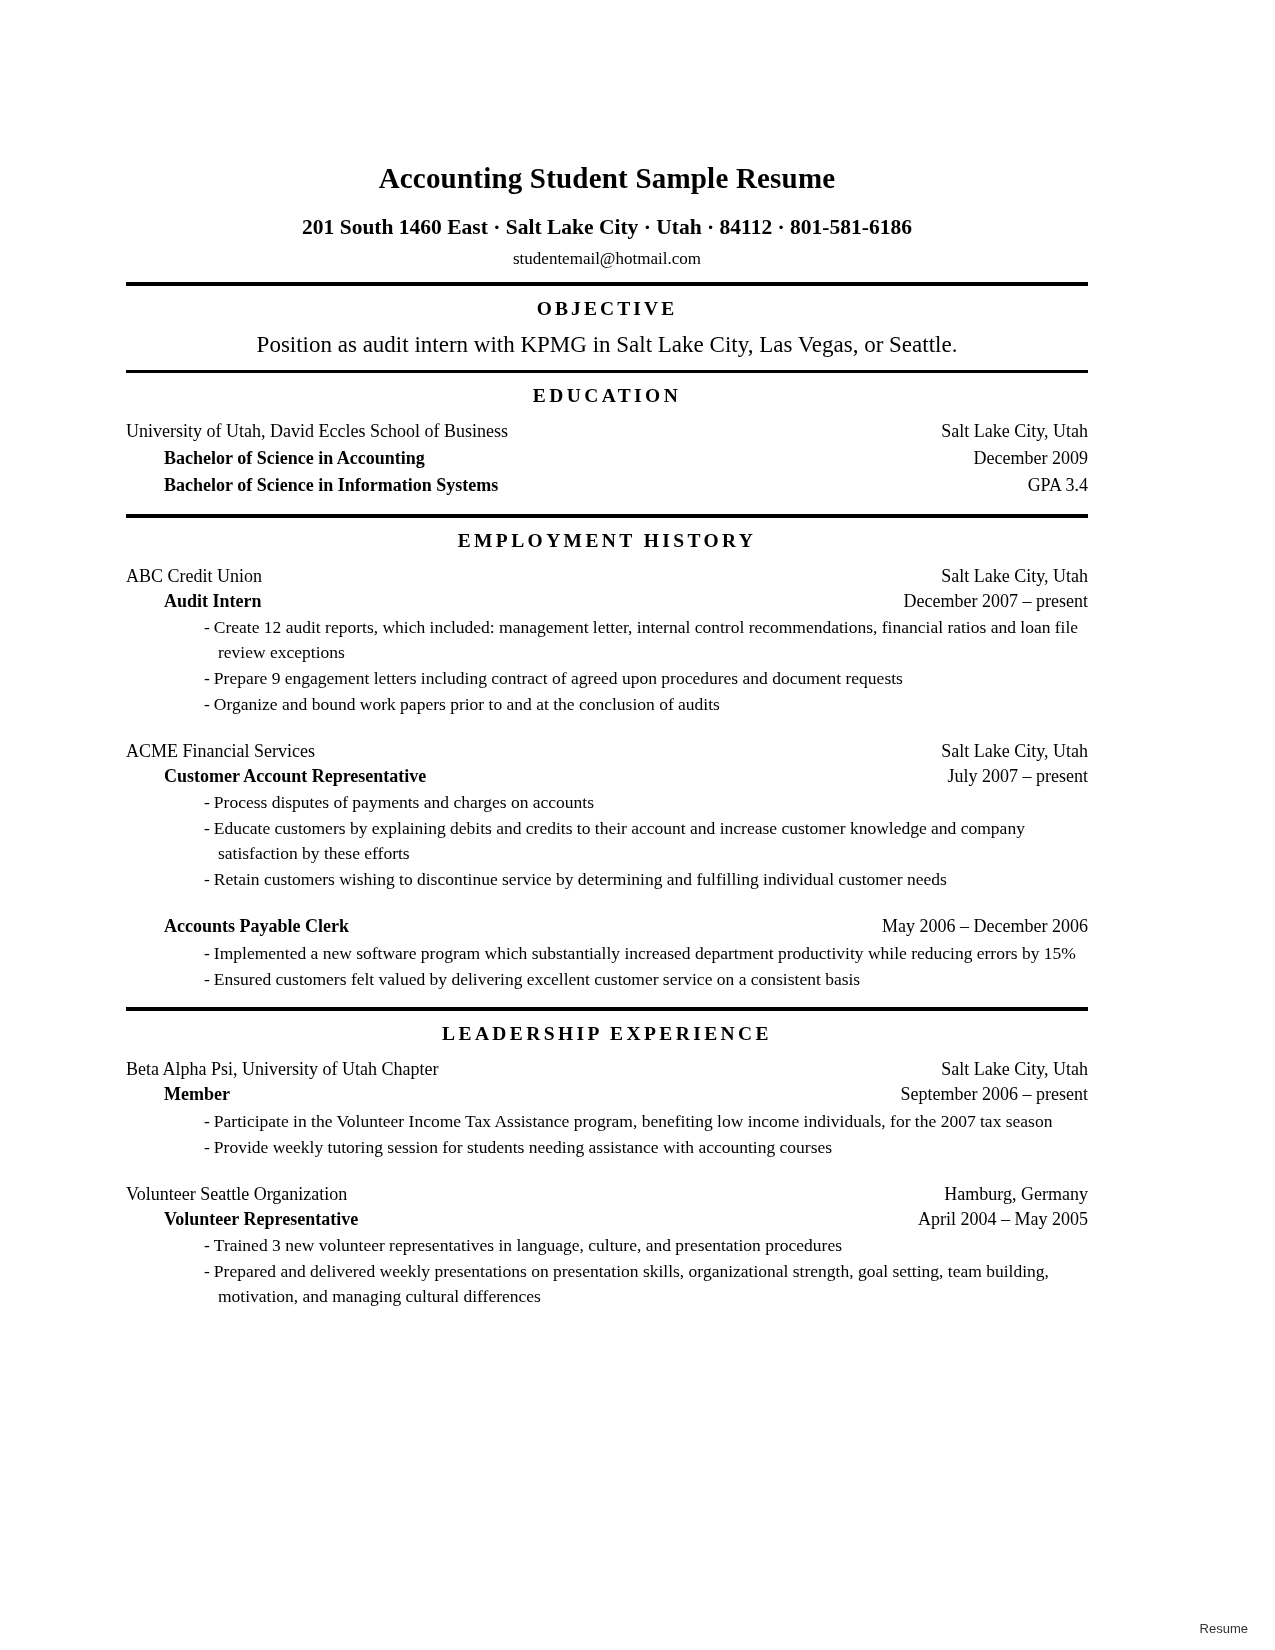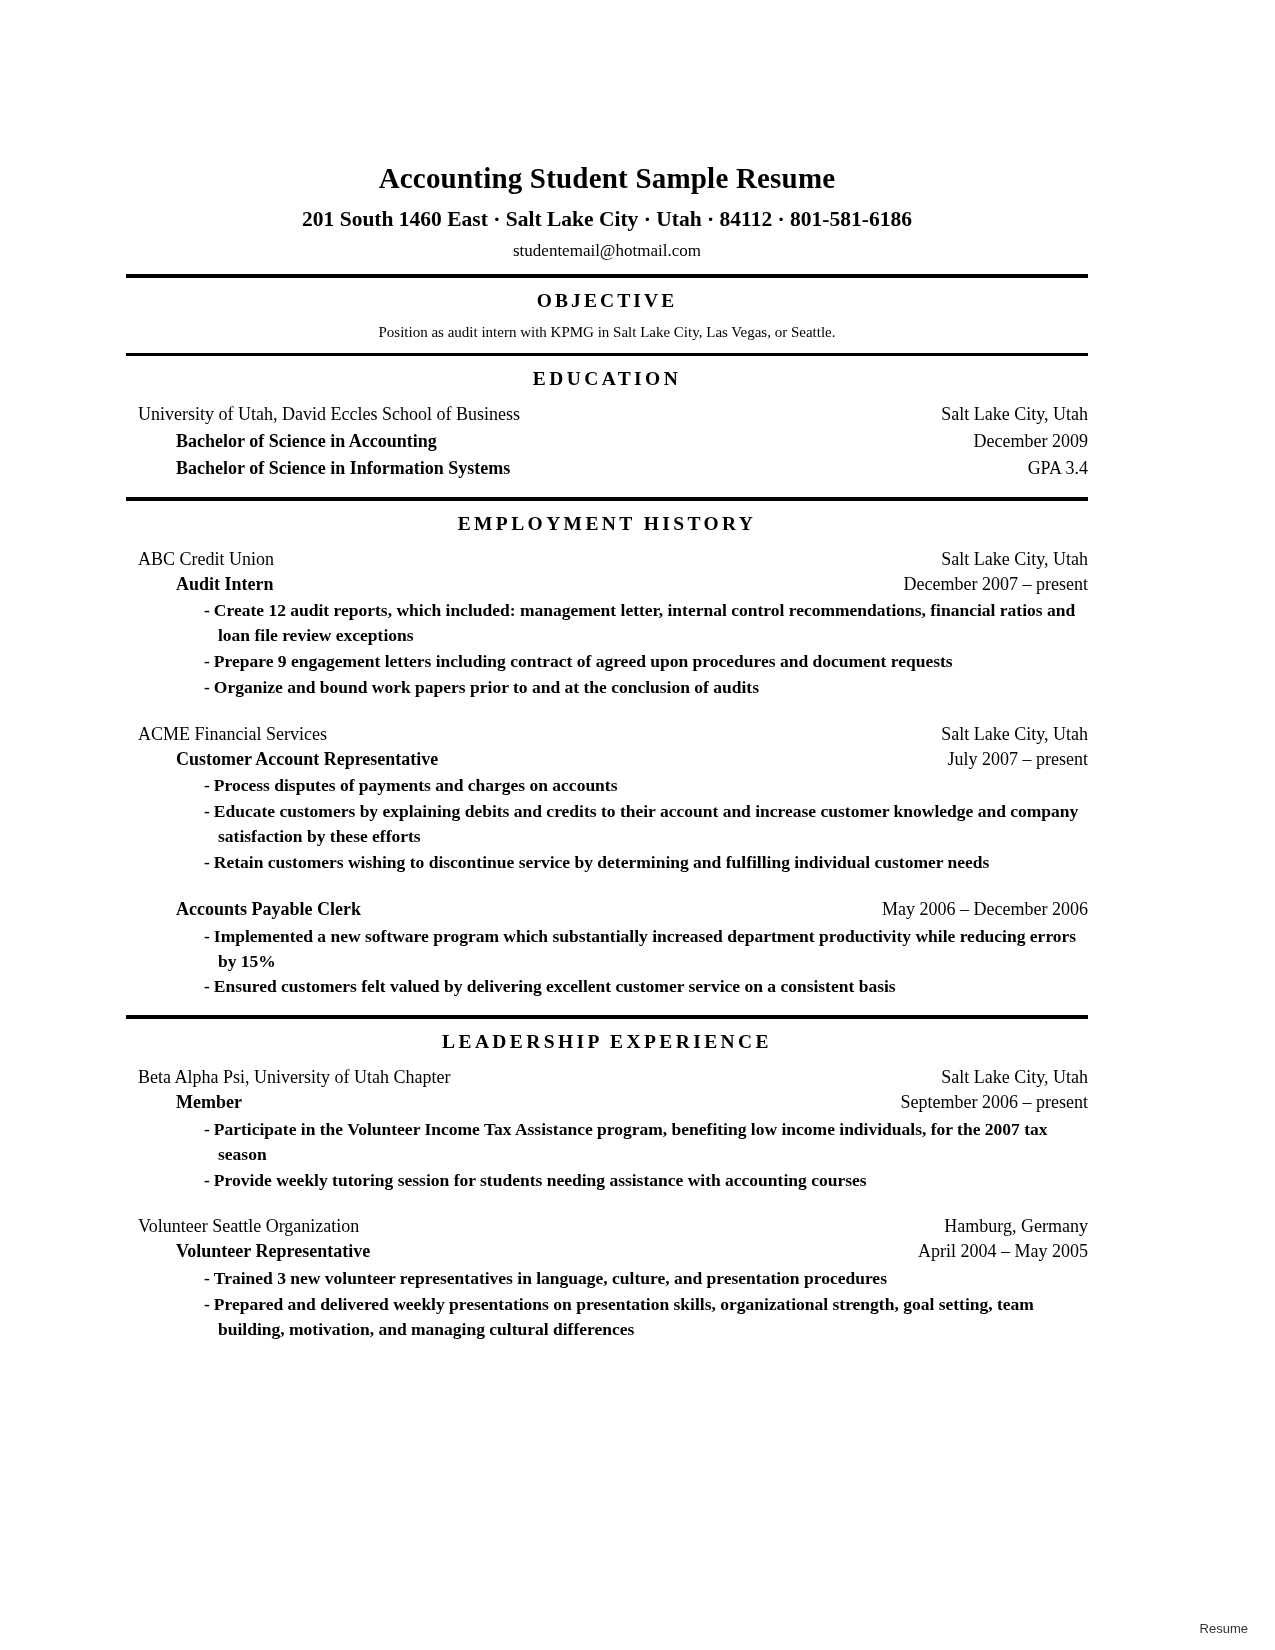--- a/index.html
+++ b/index.html
@@ -32,21 +32,21 @@
     text-align: center;
     font-size: 29px;
     font-weight: bold;
     letter-spacing: 0.2px;
     line-height: 1.25;
   }
   .doc-contact {
     text-align: center;
     font-size: 21.5px;
     font-weight: bold;
-    margin-top: 10px;
+    margin-top: 18px;
     line-height: 1.3;
   }
   .doc-email {
     text-align: center;
     font-size: 17px;
     margin-top: 6px;
     line-height: 1.3;
   }
   .rule {
     border-top: 4px solid #000;
@@ -62,42 +62,41 @@
     font-weight: bold;
     letter-spacing: 3.1px;
     margin-top: 12px;
     margin-bottom: 12px;
   }
   .section-heading.wide {
     letter-spacing: 3.4px;
   }
   .objective-text {
     text-align: center;
-    font-size: 15px;
+    font-size: 23px;
   }
   .row {
     display: flex;
     justify-content: space-between;
     align-items: baseline;
     font-size: 18px;
     line-height: 1.38;
   }
-  .row .left { text-align: center; margin-left: 12px; }
+  .row .left { text-align: center; }
   .row .right { text-align: right; white-space: nowrap; }
   .row.sub .left {
     font-weight: bold;
     padding-left: 38px;
   }
   .org-block { margin-top: 4px; }
   .org-block + .org-block { margin-top: 22px; }
   .bullets {
     margin: 2px 0 0 0;
     padding: 0;
     list-style: none;
-    font-weight: bold;
   }
   .bullets li {
     font-size: 17.5px;
     line-height: 1.42;
     padding-left: 92px;
     text-indent: -14px;
     margin-top: 1px;
   }
   .bullets li .dash { margin-right: 4px; }
   .edu-row { margin-top: 2px; }

